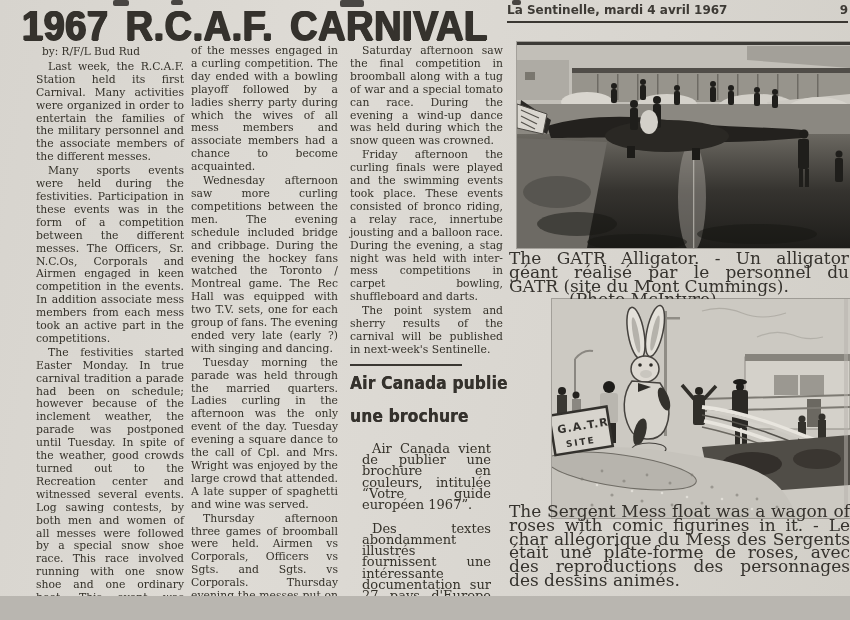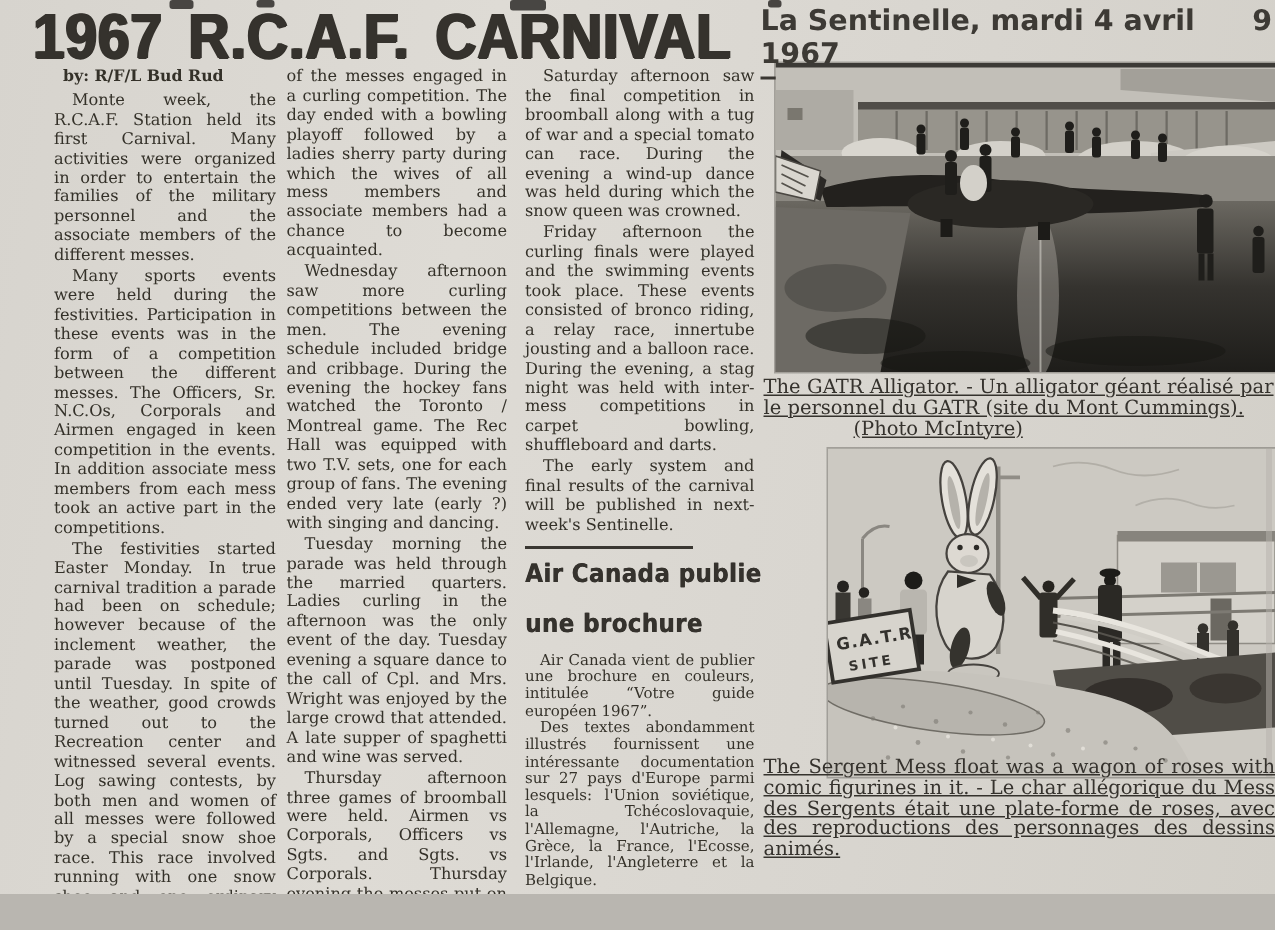--- a/index.html
+++ b/index.html
@@ -13,40 +13,40 @@
   .headline{
     position:absolute;left:22px;top:2px;
     font-family:"Liberation Sans", sans-serif;font-weight:bold;font-size:38px;
     letter-spacing:.5px;word-spacing:6px;color:#35322d;white-space:nowrap;
     transform:scaleY(1.12);transform-origin:left top;
     text-shadow:.9px 0 currentColor,-.9px 0 currentColor,0 .6px currentColor;
   }
   .masthead{
     position:absolute;left:507px;top:3px;width:341px;display:flex;
     justify-content:space-between;align-items:flex-start;
-    font-family:"DejaVu Sans", sans-serif;font-weight:bold;font-size:19px;
+    font-family:"DejaVu Sans", sans-serif;font-weight:bold;font-size:12px;
     color:#3d3a35;border-bottom:2.5px solid #3a3732;padding-bottom:4px;
   }
   .col{position:absolute;top:45px;text-align:justify;font-size:10.8px;line-height:12.9px;}
   .col p{margin:0 0 1px 0;text-indent:12px;}
   .col p.noindent{text-indent:0;}
   .col1{left:36px;width:148px;}
   .col2{left:191px;width:147px;}
   .col3{left:350px;width:153px;}
-  .byline{font-weight:bold;font-size:10.5px;text-indent:6px;text-align:left;margin-bottom:3px;}
+  .byline{font-weight:normal;font-size:10.5px;text-indent:6px;text-align:left;margin-bottom:3px;}
   .section-rule{border:none;border-top:2px solid #3a3732;width:112px;margin:7px 0 3px 0;}
   .brochure-title{
     font-family:"DejaVu Sans", sans-serif;font-weight:bold;font-size:17px;
     color:#35322d;white-space:nowrap;transform:scaleX(.9);transform-origin:left;
     line-height:29px;margin:1px 0 4px 0;letter-spacing:.3px;
     text-shadow:.4px 0 currentColor;
   }
-  .fr p{font-size:10px;line-height:11.3px;margin:0;text-indent:10px;}
+  .fr p{font-size:13px;line-height:11.3px;margin:12px;text-indent:10px;}
   .photo{position:absolute;box-shadow:0 0 0 1px rgba(60,58,52,.35);}
-  .caption{position:absolute;font-size:13px;line-height:13.8px;text-align:justify;color:#35322d;text-decoration:underline;}
+  .caption{position:absolute;font-size:17px;line-height:13.8px;text-align:justify;color:#35322d;}
   .caption .credit{text-align:left;padding-left:60px;}
   svg{display:block;}
 </style>
 </head>
 <body>
 
 <div class="page">
 
   <div class="ink-mark" style="left:113px;top:0;width:16px;height:6px"></div>
   <div class="ink-mark" style="left:171px;top:0;width:12px;height:5px"></div>
@@ -55,37 +55,37 @@
 
   <div class="headline">1967 R.C.A.F. CARNIVAL</div>
 
   <div class="masthead">
     <span>La Sentinelle, mardi 4 avril 1967</span>
     <span>9</span>
   </div>
 
   <div class="col col1">
     <div class="byline">by: R/F/L Bud Rud</div>
-    <p>Monte week, the R.C.A.F. Station held its first Carnival. Many activities were organized in order to entertain the families of the military personnel and the associate members of the different messes.</p>
+    <p>Last week, the R.C.A.F. Station held its first Carnival. Many activities were organized in order to entertain the families of the military personnel and the associate members of the different messes.</p>
     <p>Many sports events were held during the festivities. Participation in these events was in the form of a competition between the different messes. The Officers, Sr. N.C.Os, Corporals and Airmen engaged in keen competition in the events. In addition associate mess members from each mess took an active part in the competitions.</p>
     <p>The festivities started Easter Monday. In true carnival tradition a parade had been on schedule; however because of the inclement weather, the parade was postponed until Tuesday. In spite of the weather, good crowds turned out to the Recreation center and witnessed several events. Log sawing contests, by both men and women of all messes were followed by a special snow shoe race. This race involved running with one snow shoe and one ordinary boot. This event was followed by an action - packed broomball game by the ladies !</p>
 
   </div>
 
   <div class="col col2">
     <p class="noindent">of the messes engaged in a curling competition. The day ended with a bowling playoff followed by a ladies sherry party during which the wives of all mess members and associate members had a chance to become acquainted.</p>
     <p>Wednesday afternoon saw more curling competitions between the men. The evening schedule included bridge and cribbage. During the evening the hockey fans watched the Toronto / Montreal game. The Rec Hall was equipped with two T.V. sets, one for each group of fans. The evening ended very late (early ?) with singing and dancing.</p>
     <p>Tuesday morning the parade was held through the married quarters. Ladies curling in the afternoon was the only event of the day. Tuesday evening a square dance to the call of Cpl. and Mrs. Wright was enjoyed by the large crowd that attended. A late supper of spaghetti and wine was served.</p>
     <p>Thursday afternoon three games of broomball were held. Airmen vs Corporals, Officers vs Sgts. and Sgts. vs Corporals. Thursday evening the messes put on short one-act skits which were extremely well done, humorous and enjoyed immensely by the large crowd that attended.</p>
   </div>
 
   <div class="col col3">
     <p>Saturday afternoon saw the final competition in broomball along with a tug of war and a special tomato can race. During the evening a wind-up dance was held during which the snow queen was crowned.</p>
     <p>Friday afternoon the curling finals were played and the swimming events took place. These events consisted of bronco riding, a relay race, innertube jousting and a balloon race. During the evening, a stag night was held with inter-mess competitions in carpet bowling, shuffleboard and darts.</p>
-    <p>The early system and final results of the carnival will be published in next-week's Sentinelle.</p>
+    <p>The point system and sherry results of the carnival will be published in next-week's Sentinelle.</p>
     <hr class="section-rule">
     <div class="brochure-title">Air Canada publie</div>
     <div class="brochure-title">une brochure</div>
     <div class="fr">
       <p>Air Canada vient de publier une brochure en couleurs, intitulée “Votre guide européen 1967”.</p>
       <p>Des textes abondamment illustrés fournissent une intéressante documentation sur 27 pays d'Europe parmi lesquels: l'Union soviétique, la Tchécoslovaquie, l'Allemagne, l'Autriche, la Grèce, la France, l'Ecosse, l'Irlande, l'Angleterre et la Belgique.</p>
 
     </div>
   </div>
 

